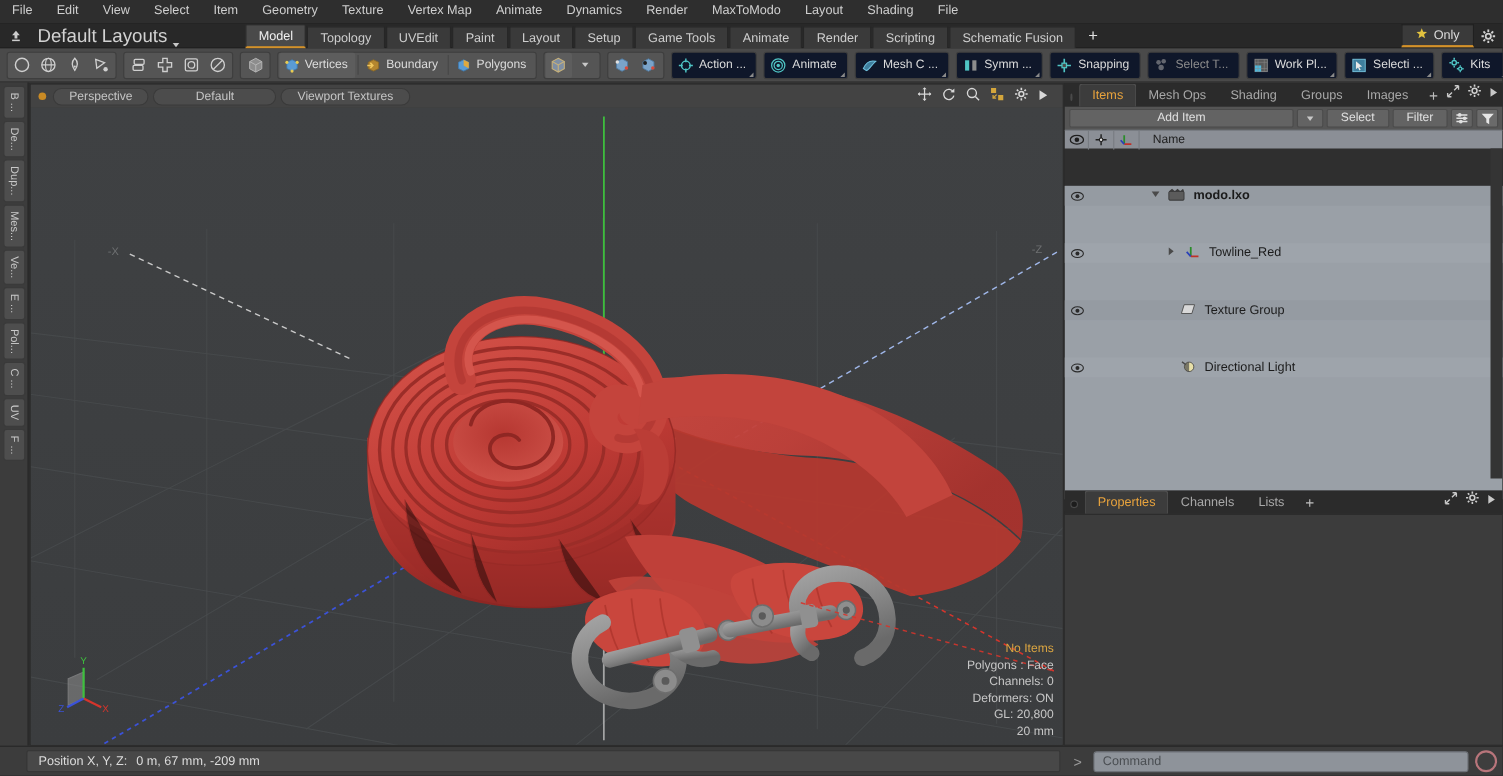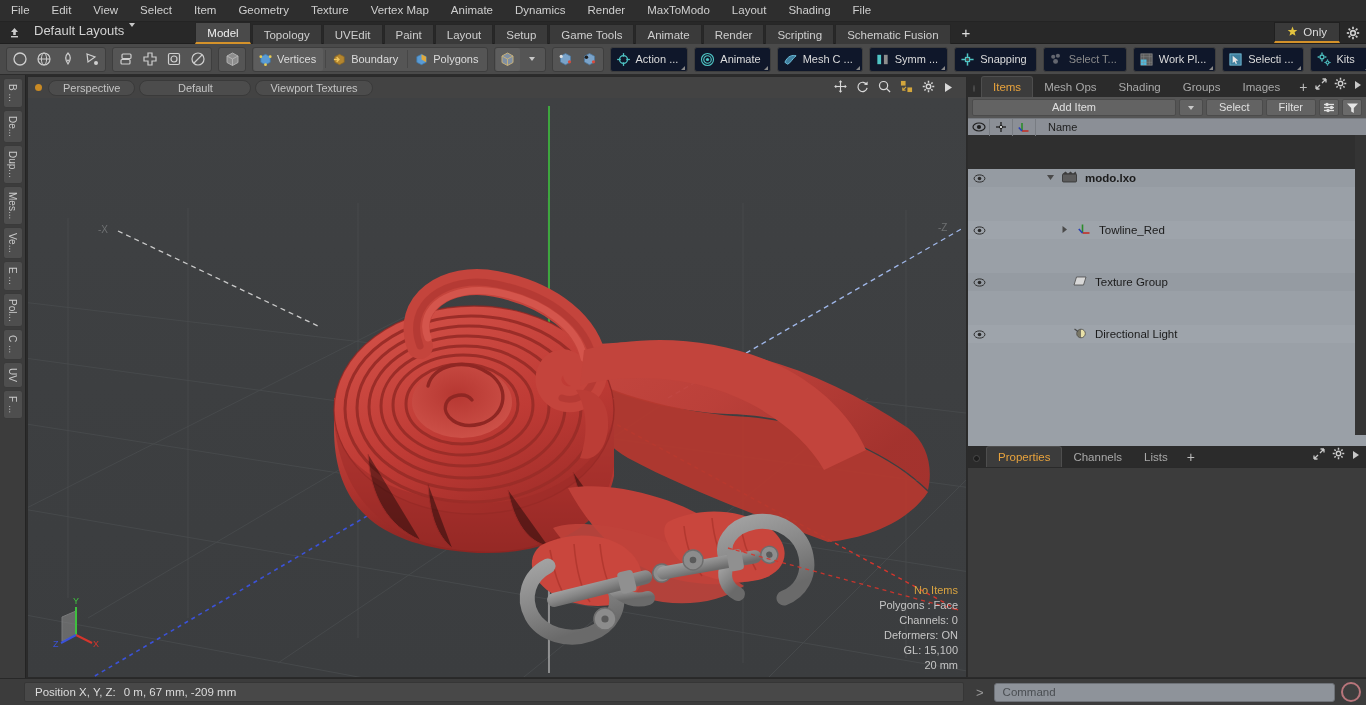--- a/index.html
+++ b/index.html
@@ -31,22 +31,22 @@
     position: absolute; left: 0; top: 22px; width: 1366px; height: 22px;
     background: #282828;
     display: flex; align-items: center;
     border-bottom: 1px solid #1f1f1f;
   }
   #layout-home-icon {
     width: 20px; height: 20px; margin-left: 4px;
     display: flex; align-items: center; justify-content: center;
   }
   #layout-preset {
-    font-size: 13px; color: #d2d2d2; padding: 0 8px 0 10px;
-    display: flex; align-items: flex-start; gap: 5px; height: 20px;
+    font-size: 17px; color: #d2d2d2; padding: 0 8px 0 10px;
+    display: flex; align-items: flex-end; gap: 5px; height: 20px;
   }
   .caret-down {
     width: 0; height: 0;
     border-left: 3.5px solid transparent; border-right: 3.5px solid transparent;
     border-top: 4px solid #c8c8c8;
   }
   #layout-tabs { display: flex; align-items: flex-end; height: 22px; margin-left: 52px; }
   .layout-tab {
     font-size: 11.5px; color: #cecece;
     background: #3a3a3a;
@@ -844,21 +844,21 @@
         <text x="45" y="54" fill="#d6352c" font-size="9" font-family="Liberation Sans, sans-serif">X</text>
         <text x="5" y="54" fill="#3b52d8" font-size="9" font-family="Liberation Sans, sans-serif">Z</text>
       </svg>
     </div>
 
     <div id="vp-stats">
       <div class="no-items">No Items</div>
       <div>Polygons : Face</div>
       <div>Channels: 0</div>
       <div>Deformers: ON</div>
-      <div>GL: 15,100</div>
+      <div>GL: 20,800</div>
       <div>20 mm</div>
     </div>
   </div>
 </div>
 
 <div id="rightpanel">
 
   <div class="panel-tabrow">
     <div class="panel-dot"></div>
     <div class="ptab active">Items</div>

